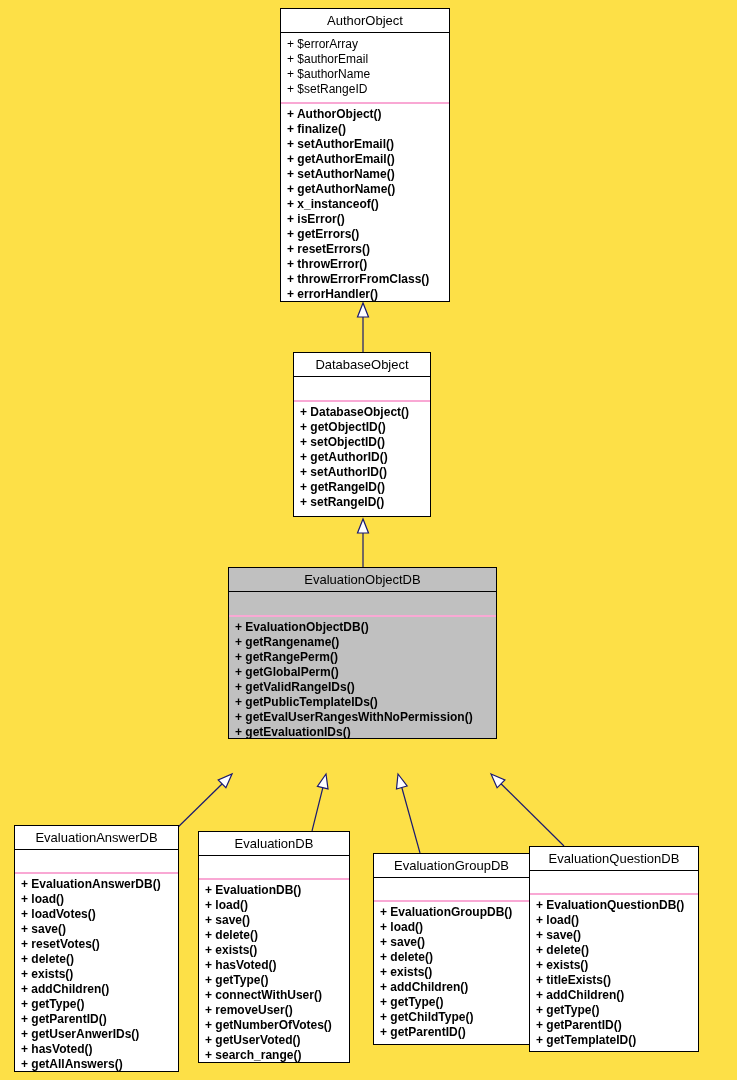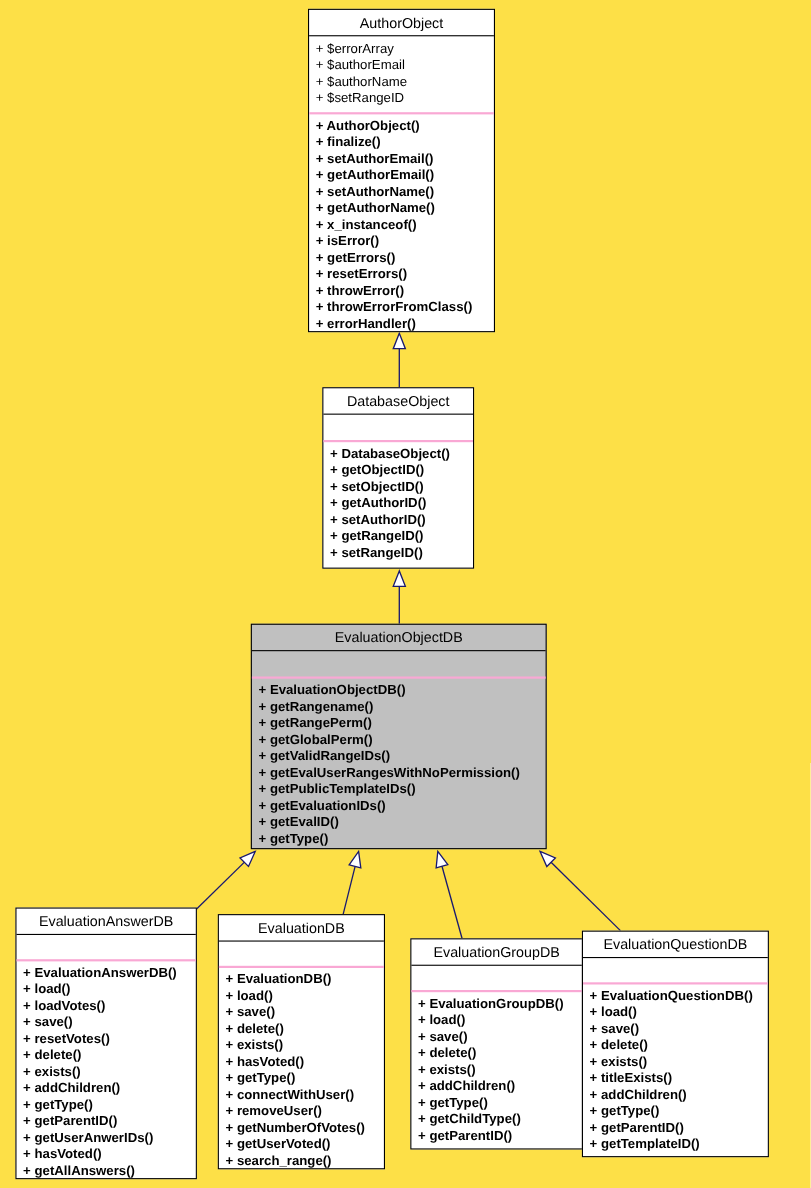--- a/index.html
+++ b/index.html
@@ -64,21 +64,21 @@
   .c1 { left: 280px; top: 8px;   width: 170px; }
   .c1 .uml-attrs   { height: 71px; }
   .c1 .uml-methods { height: 197px; }
 
   .c2 { left: 293px; top: 352px; width: 138px; }
   .c2 .uml-attrs   { height: 25px; }
   .c2 .uml-methods { height: 114px; }
 
   .c3 { left: 228px; top: 567px; width: 269px; }
   .c3 .uml-attrs   { height: 25px; }
-  .c3 .uml-methods { height: 154px; }
+  .c3 .uml-methods { height: 121px; }
 
   .c4 { left: 14px;   top: 825px; width: 165px; }
   .c4 .uml-attrs   { height: 24px; }
   .c4 .uml-methods { height: 197px; }
 
   .c5 { left: 198px; top: 831px; width: 152px; }
   .c5 .uml-attrs   { height: 24px; }
   .c5 .uml-methods { height: 182px; }
 
   .c6 { left: 373px; top: 853px; width: 157px; }
@@ -173,22 +173,22 @@
 
   <div class="uml-box c3 highlight">
     <div class="uml-title">EvaluationObjectDB</div>
     <div class="uml-attrs"></div>
     <div class="uml-methods">
         <div class="uml-row">+ EvaluationObjectDB()</div>
         <div class="uml-row">+ getRangename()</div>
         <div class="uml-row">+ getRangePerm()</div>
         <div class="uml-row">+ getGlobalPerm()</div>
         <div class="uml-row">+ getValidRangeIDs()</div>
+        <div class="uml-row">+ getPublicTemplateIDs()</div>
         <div class="uml-row">+ getEvalUserRangesWithNoPermission()</div>
-        <div class="uml-row">+ getPublicTemplateIDs()</div>
         <div class="uml-row">+ getEvaluationIDs()</div>
         <div class="uml-row">+ getEvalID()</div>
         <div class="uml-row">+ getType()</div>
       </div>
   </div>
 
   <div class="uml-box c4">
     <div class="uml-title">EvaluationAnswerDB</div>
     <div class="uml-attrs"></div>
     <div class="uml-methods">

